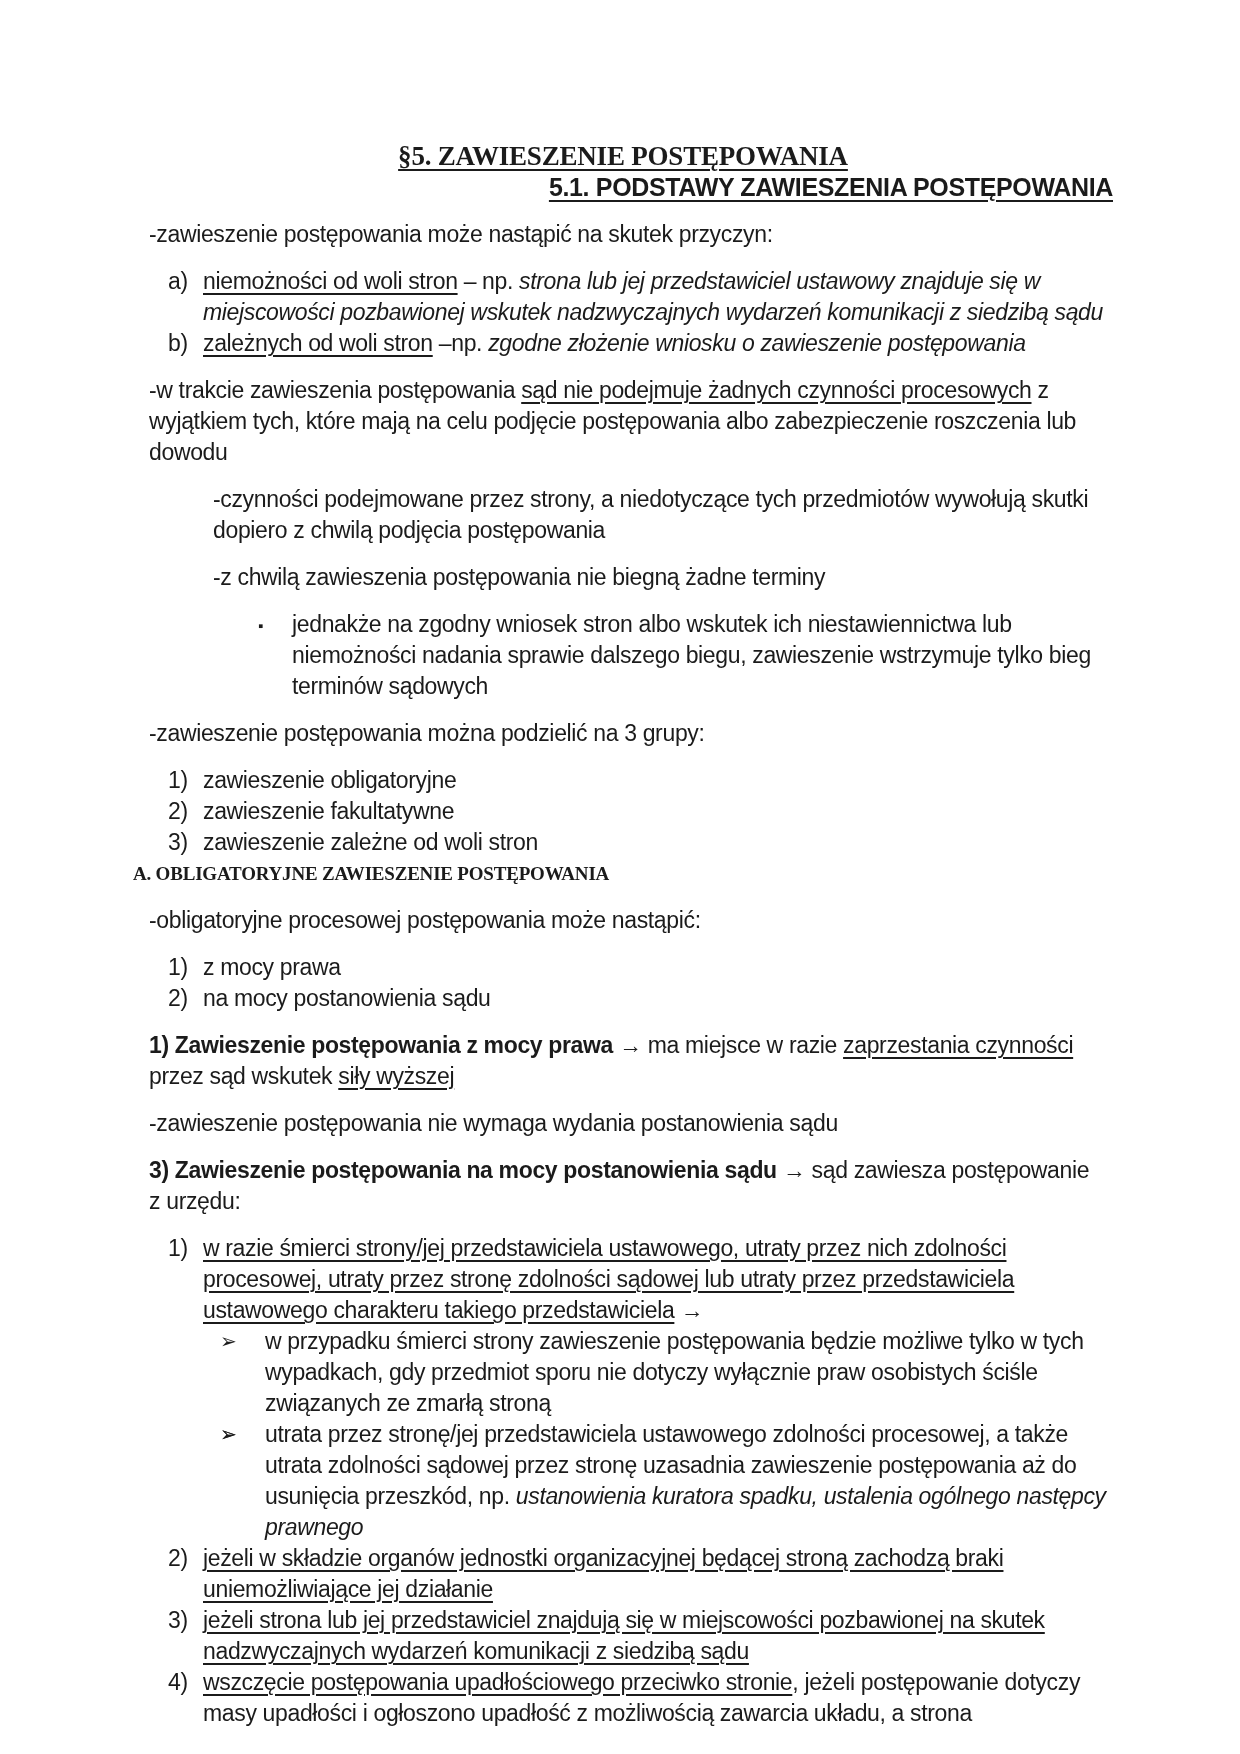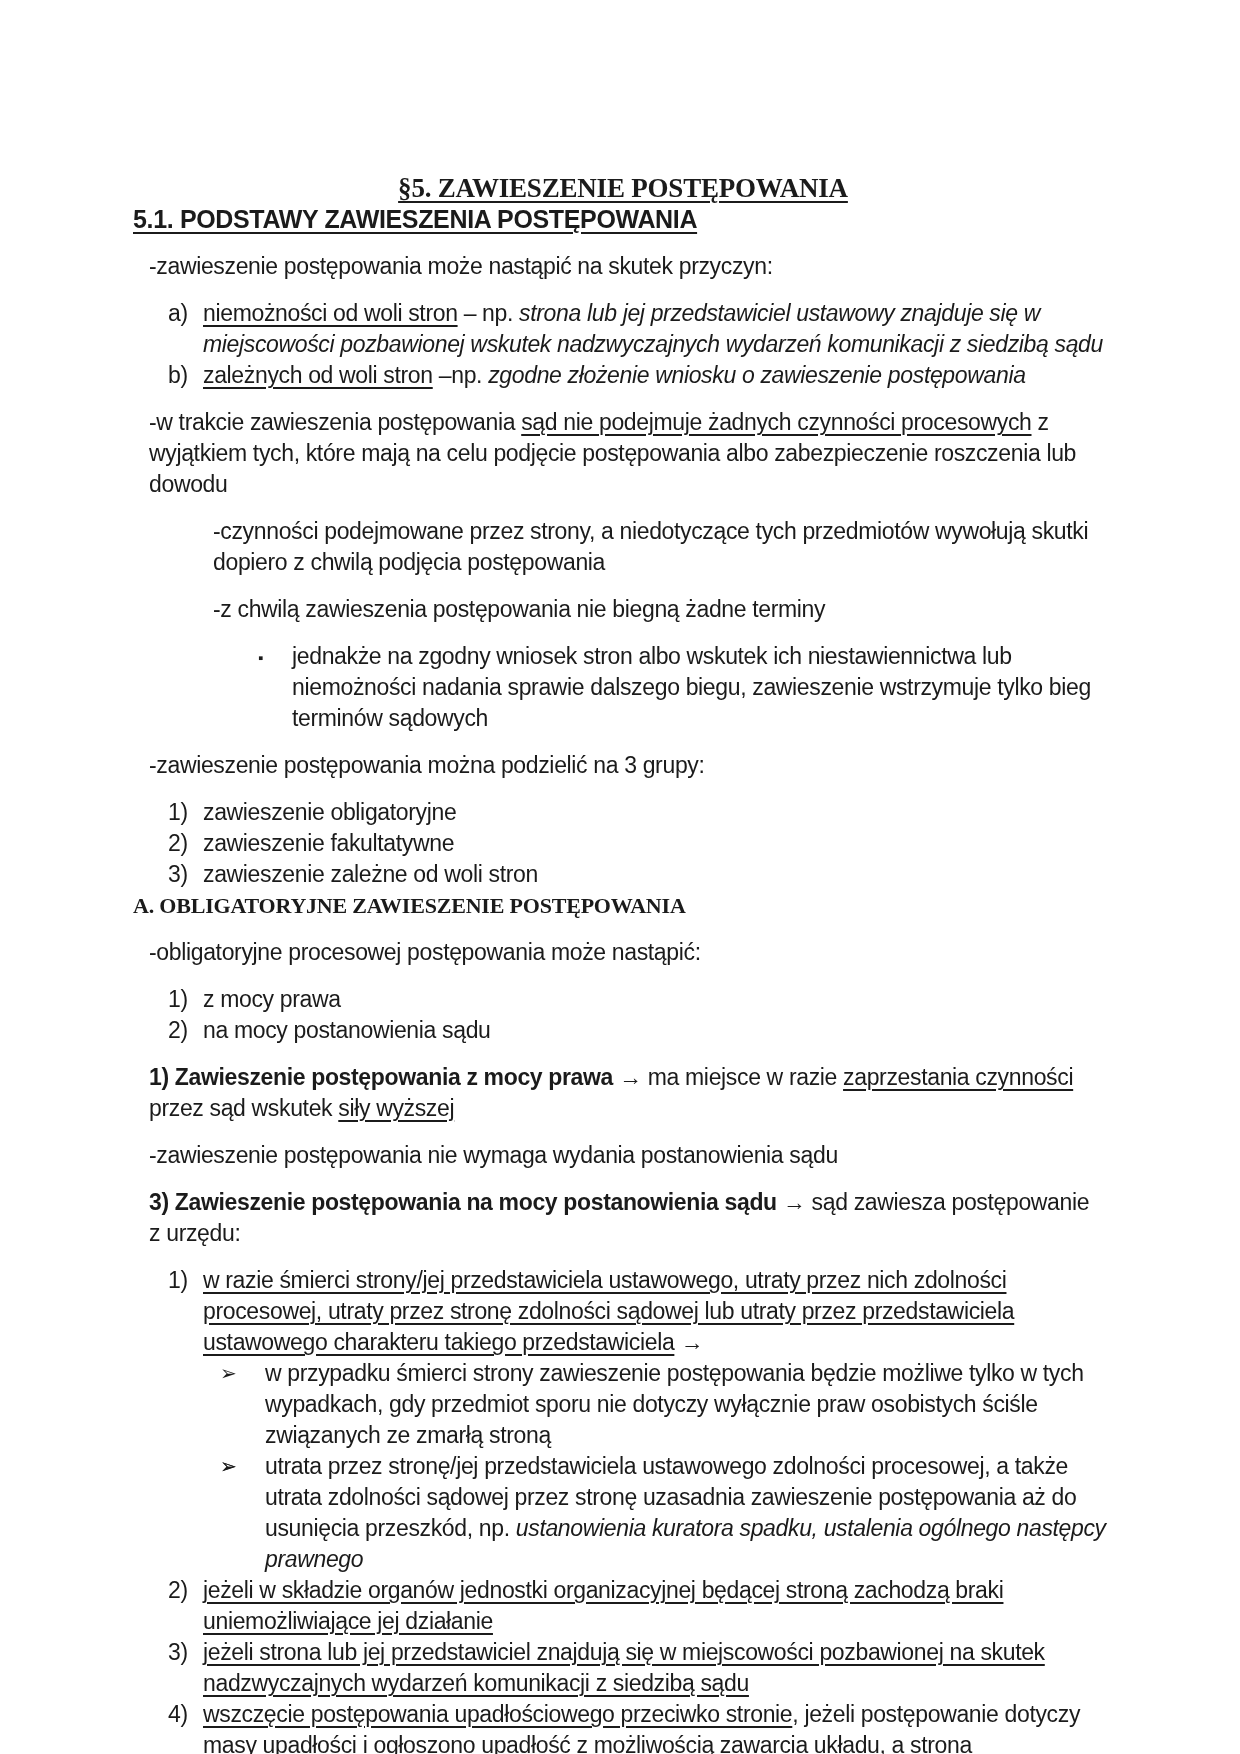--- a/index.html
+++ b/index.html
@@ -21,32 +21,31 @@
     width:980px;
   }
   .h1{
     font-family:"Liberation Serif","DejaVu Serif",serif;
     font-size:27px;font-weight:700;
     text-align:center;
     text-decoration:underline;
     text-decoration-thickness:2.2px;
     text-underline-offset:4px;
     letter-spacing:-0.2px;
-    margin-top:32px;
   }
   .h2{
     font-size:25px;font-weight:700;
-    text-align:left;
+    text-align:right;
     text-decoration:underline;
     text-decoration-thickness:2.2px;
     text-underline-offset:4px;
   }
   .hA{
     font-family:"Liberation Serif","DejaVu Serif",serif;
-    font-size:22px;font-weight:700;
+    font-size:19px;font-weight:700;
     letter-spacing:-0.2px;
   }
   .para{margin:16px;}
   .ind1{margin-left:80px;}
   .li{position:relative;padding-left:70px;}
   .li > .marker{position:absolute;left:35px;top:0;}
   .sq{position:relative;padding-left:159px;}
   .sq > .marker{position:absolute;left:125px;top:1px;font-size:15px;}
   .arr{position:relative;padding-left:132px;}
   .arr > .marker{position:absolute;left:87px;top:0;font-size:20px;}

